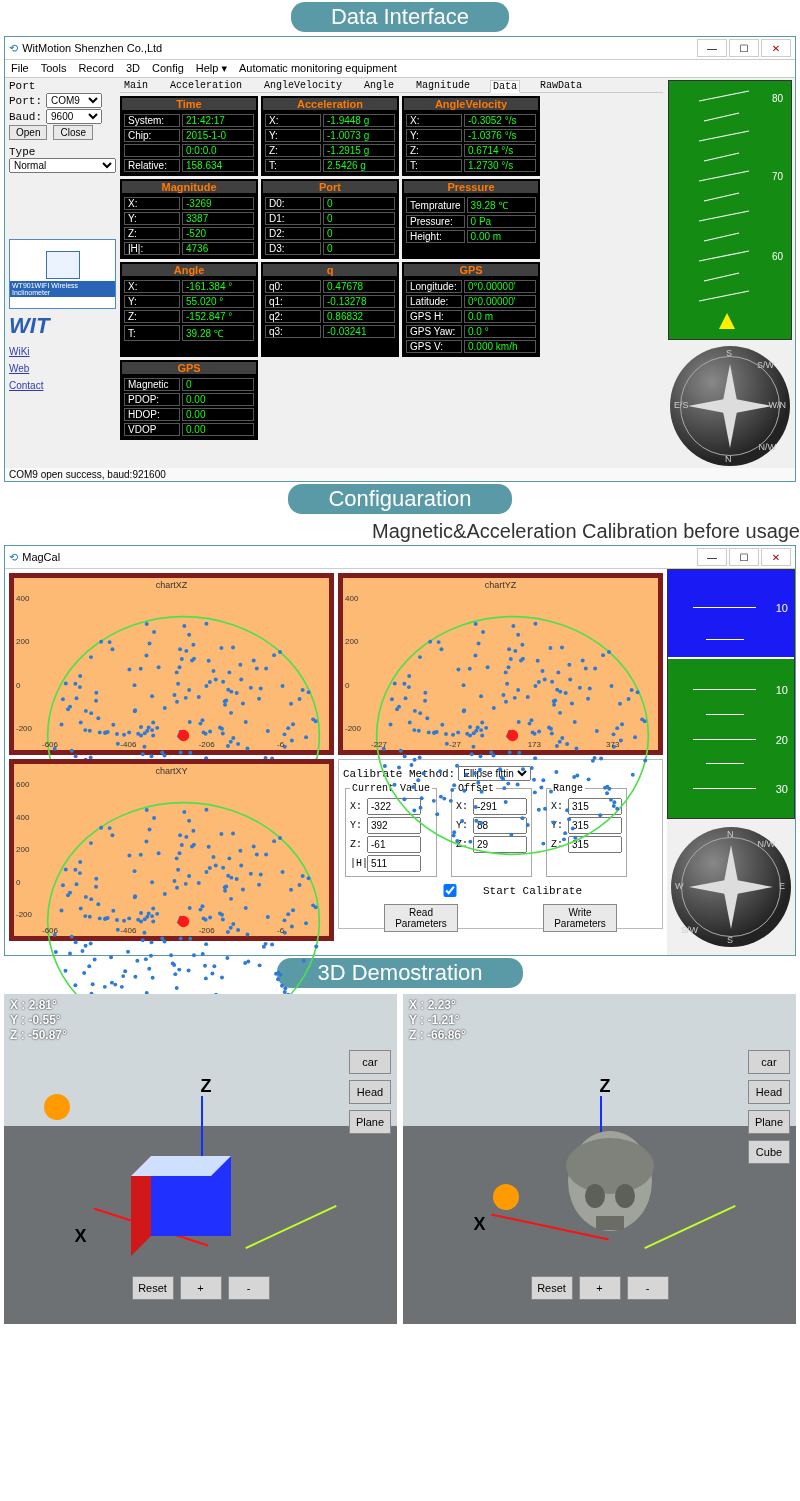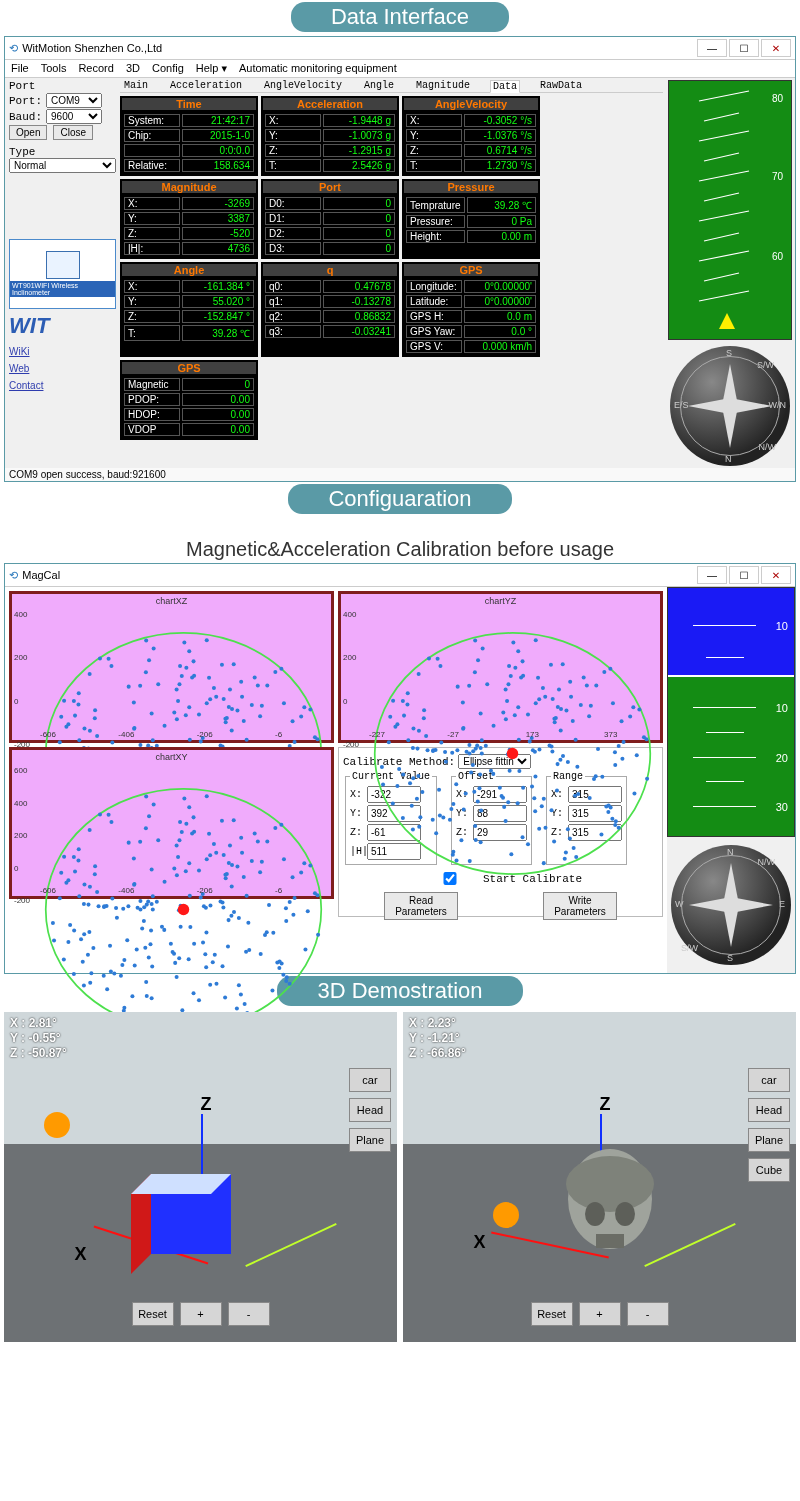--- a/index.html
+++ b/index.html
@@ -24,34 +24,34 @@
   .mid1 { flex:1; padding:2px 2px 2px 0 }
   .tabs { display:flex; gap:18px; font-family:"Courier New",monospace; font-size:10px; border-bottom:1px solid #ccc; padding:0 2px }
   .tabs span{ padding:0 2px; cursor:pointer }
   .tabs .sel{ background:#fff; border:1px solid #ccc; border-bottom:1px solid #fff; margin-bottom:-1px }
   .grid { display:flex; flex-wrap:wrap; gap:3px; padding:3px 0 0 }
   .panel { border:2px solid #000; background:#000; color:#fff; width:138px }
   .panel h4{ margin:0; color:#ff7800; background:#404040; text-align:center; font-size:11px; font-weight:bold; border-bottom:2px solid #000 }
   .panel table{ width:100%; border-collapse:separate; border-spacing:2px }
   .panel td{ background:#000; border:1px solid #555; padding:0 3px; font-size:10px }
   .panel td.k{ color:#fff; width:56px }
-  .panel td.v{ color:#13ff13; text-align:right }
+  .panel td.v{ color:#13ff13; text-align:left }
   .right1 { width:130px; display:flex; flex-direction:column; align-items:center; padding:2px }
   .attitude{ width:124px; height:260px; background:#148c14; position:relative; overflow:hidden; border:1px solid #333 }
   .att-num{ position:absolute; color:#fff; font-size:10px }
   .compass{ width:120px; height:120px; border-radius:50%; background:radial-gradient(circle at 35% 30%, #888, #222 70%); margin-top:6px; position:relative }
   .compass::after{ content:""; position:absolute; inset:10px; border:1px solid #aaa; border-radius:50%; }
   .compass .dir{ position:absolute; color:#ccc; font-size:9px }
   .status{ font-size:10px; padding:1px 4px; background:#f9f9f9 }
 
-  .subtitle{ text-align:center; font-size:20px; color:#333; margin:24px 0 2px }
+  .subtitle{ text-align:right; font-size:20px; color:#333; margin:6px 0 2px }
   .body2{ display:flex }
   .left2{ flex:1; background:#fff; padding:4px }
   .charts{ display:grid; grid-template-columns:1fr 1fr; gap:4px }
-  .chart{ border:3px solid #7f1d1d; height:152px; position:relative; font-size:9px; color:#333; background:#f0abfc }
+  .chart{ border:5px solid #7f1d1d; height:182px; position:relative; font-size:9px; color:#333; background:#fdba74 }
   .chart .ct{ position:absolute; left:50%; top:2px; transform:translateX(-50%) }
   .chart svg{ position:absolute; inset:16px 4px 14px 28px }
   .chart .yl{ position:absolute; left:2px; font-size:8px }
   .chart .xl{ position:absolute; bottom:1px; font-size:8px }
   .ctrlpanel{ border:1px solid #bbb; padding:4px; font-family:"Courier New",monospace; height:170px }
   .ctrlpanel .r{ display:flex; align-items:center; gap:3px; margin:2px 0 }
   .ctrlpanel label{ width:14px }
   .ctrlpanel input{ width:54px; font-size:10px }
   .ctrlpanel select{ font-size:10px }
   .grp3{ display:flex; gap:10px }
@@ -61,21 +61,21 @@
   .att2 .sky{ position:absolute; inset:0 0 65% 0; background:#1a1af5 }
   .att2 .gnd{ position:absolute; inset:35% 0 0 0; background:#148c14 }
   .att2 .tick{ position:absolute; left:20%; height:1px; background:#fff }
   .att2 .num{ position:absolute; right:6px; color:#fff; font-size:11px }
 
   .demo{ display:flex; gap:6px; padding:2px 4px }
   .view3d{ flex:1; height:330px; position:relative; background:linear-gradient(#cfd7da 0 40%, #6d7174 40% 100%); overflow:hidden }
   .view3d .ov{ position:absolute; top:4px; left:6px; color:#fff; font-size:12px; font-weight:bold; text-shadow:0 0 2px #000; line-height:1.25 }
   .view3d .sun{ position:absolute; width:26px; height:26px; background:#ff9a00; border-radius:50%; top:100px; left:40px }
   .view3d .sbtns{ position:absolute; right:6px; top:56px; display:flex; flex-direction:column; gap:6px }
-  .view3d .bbtns{ position:absolute; left:50%; bottom:16px; transform:translateX(-50%); display:flex; gap:6px }
+  .view3d .bbtns{ position:absolute; left:50%; bottom:24px; transform:translateX(-50%); display:flex; gap:6px }
   .view3d .b3{ background:#d6d6d6; border:1px solid #888; font-size:11px; width:42px; height:24px; display:flex; align-items:center; justify-content:center; cursor:pointer }
   .cube{ position:absolute; left:50%; top:52%; transform:translate(-50%,-50%) }
   .axisZ{ position:absolute; left:50%; top:-70px; width:2px; height:70px; background:#1030ff }
   .axisZlbl{ position:absolute; left:50%; top:-90px; font-weight:bold; font-size:18px }
   .axisX{ position:absolute; width:120px; height:2px; background:#ff1010; left:-110px; top:60px; transform:rotate(18deg) }
   .axisXlbl{ position:absolute; left:-126px; top:60px; font-weight:bold; font-size:18px }
   .axisY{ position:absolute; width:100px; height:2px; background:#c1ff2a; left:40px; top:60px; transform:rotate(-25deg) }
 </style>
 </head>
 <body>

